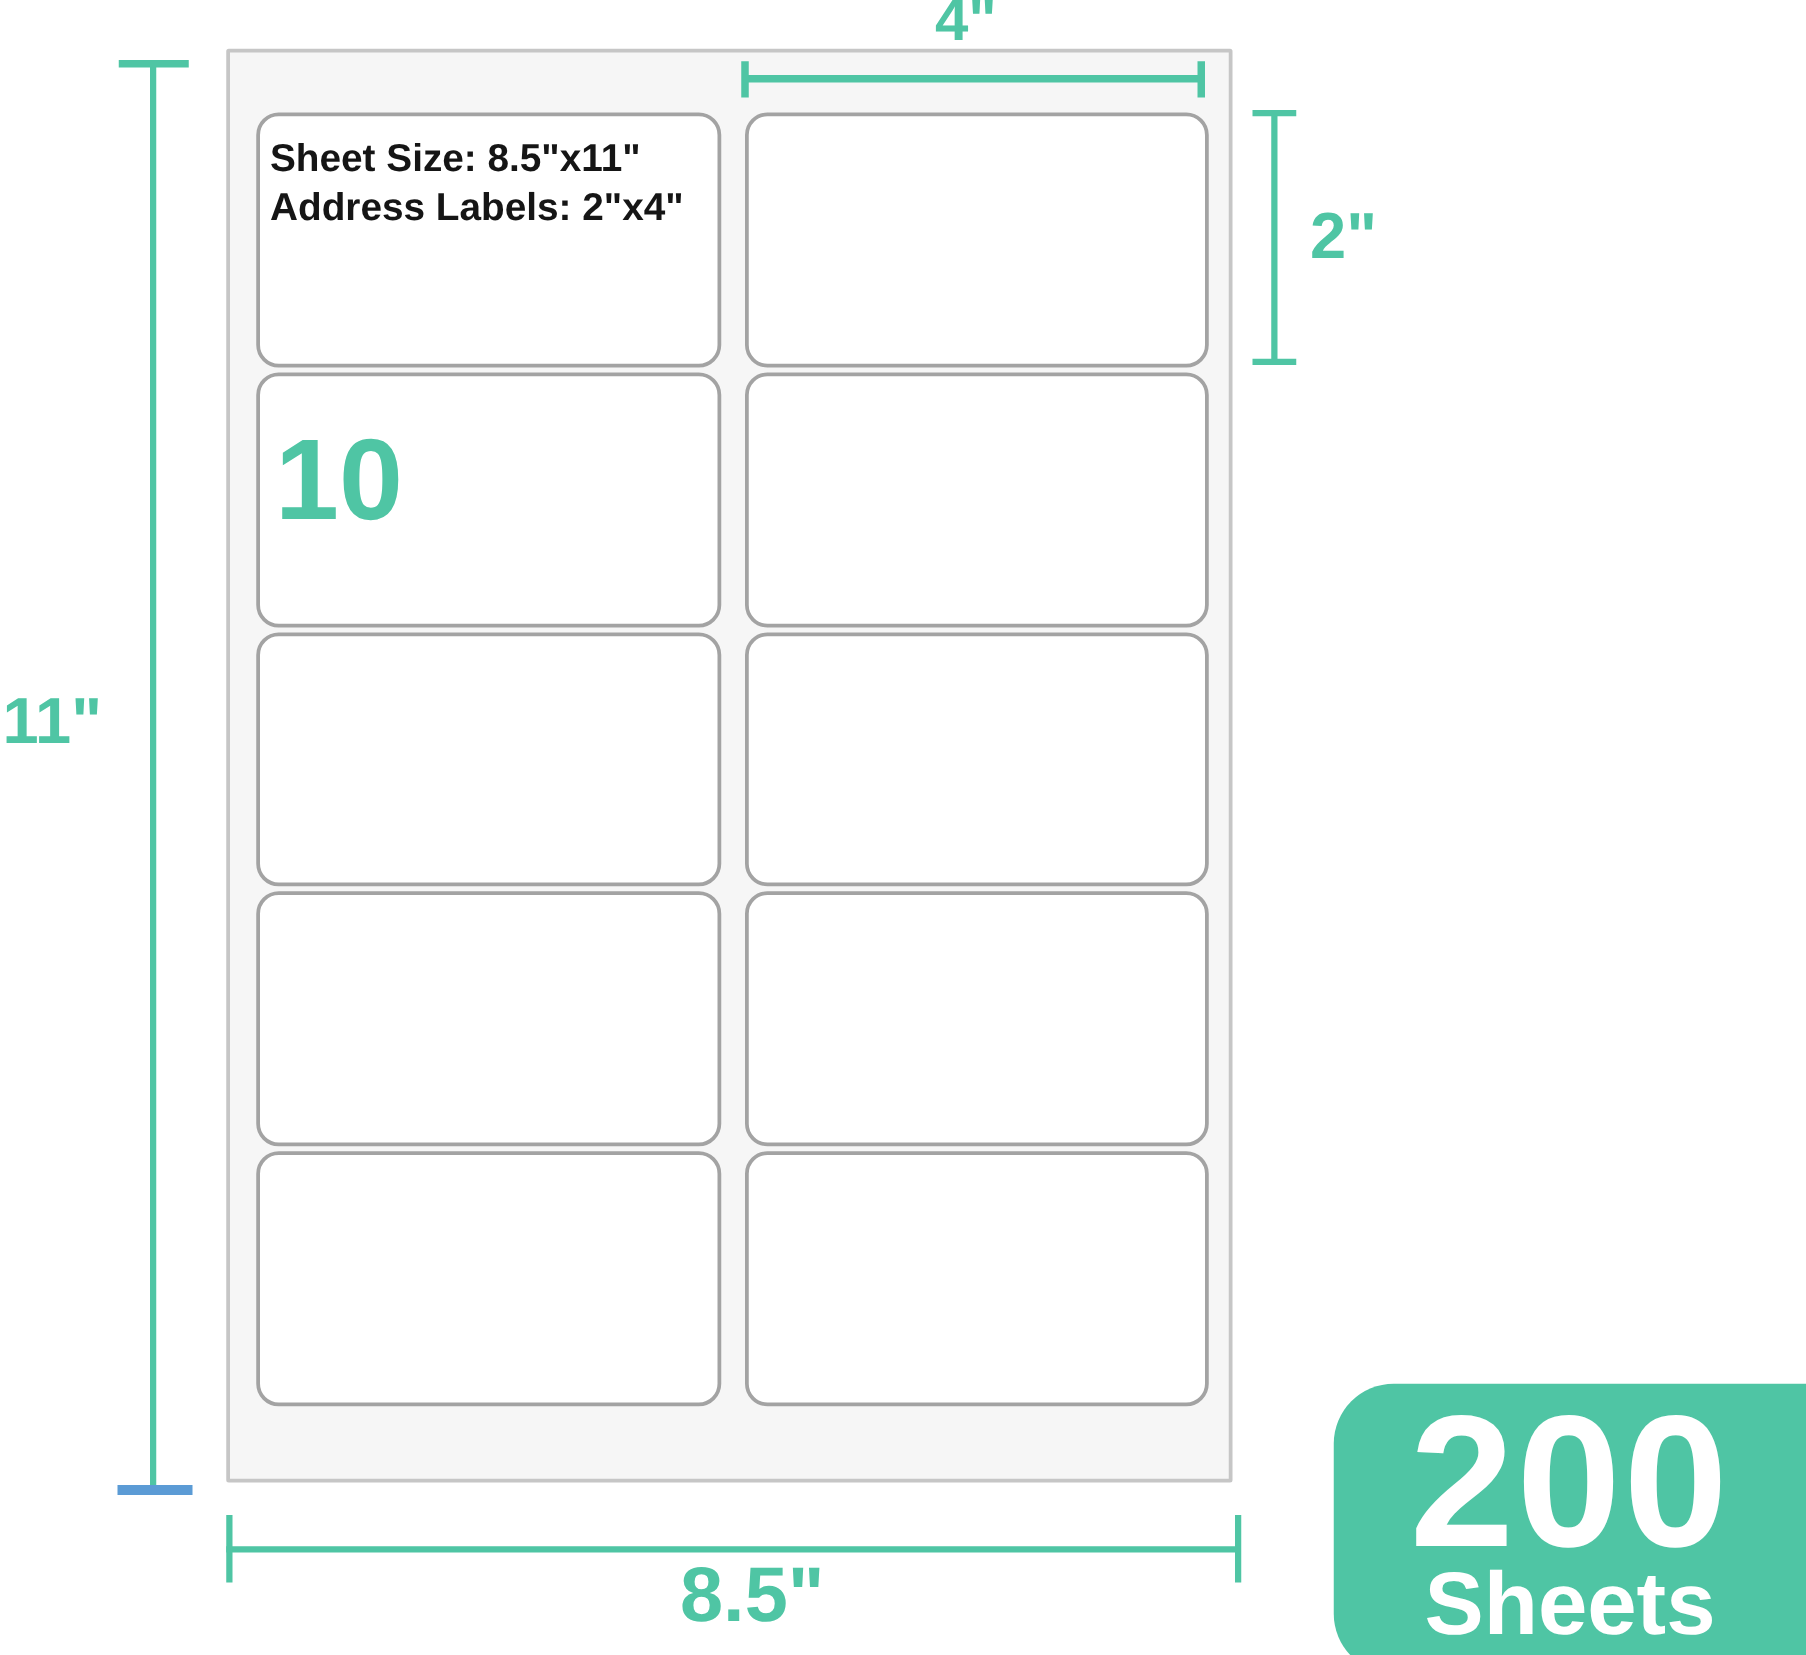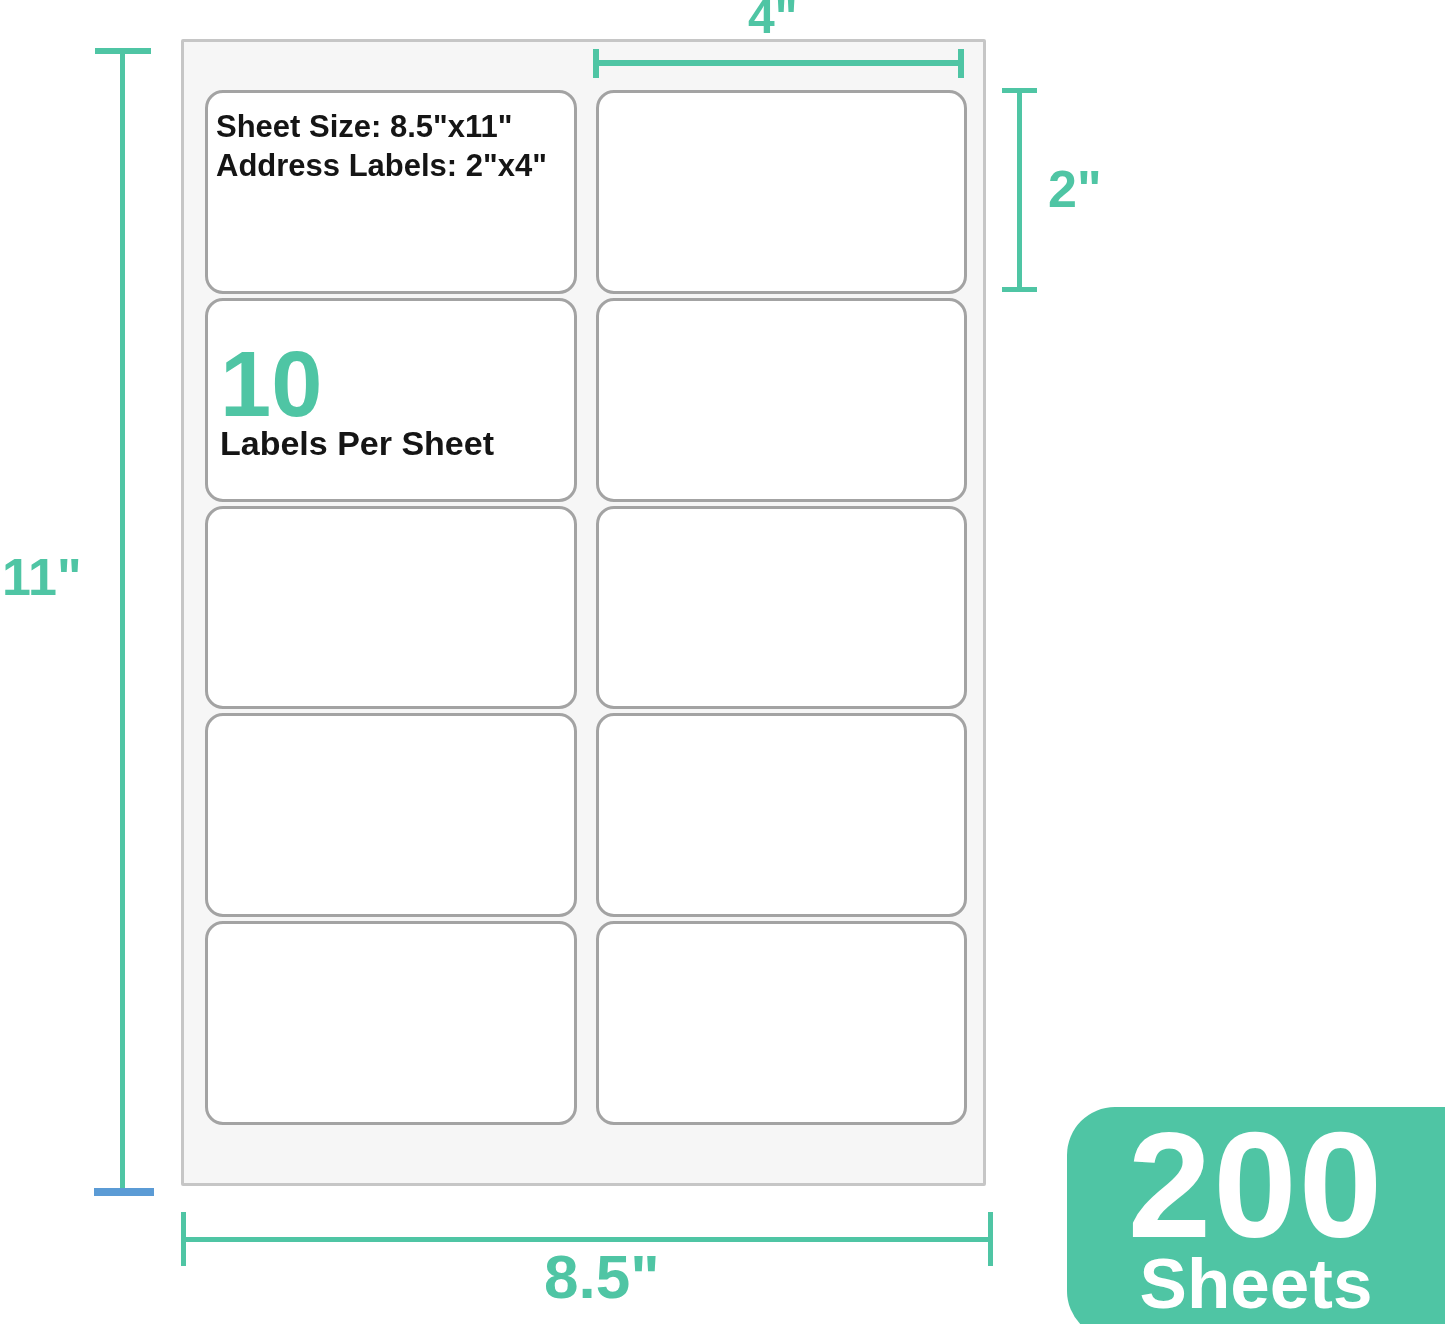--- a/index.html
+++ b/index.html
@@ -135,21 +135,20 @@
           <div>Sheet Size: 8.5"x11"</div>
           <div>Address Labels: 2"x4"</div>
         </div>
       </div>
 
       <div class="label-cell"></div>
 
       <div class="label-cell">
         <div class="count-wrap">
           <div class="count-number">10</div>
-          <div class="count-caption">Labels Per Sheet</div>
         </div>
       </div>
 
       <div class="label-cell"></div>
       <div class="label-cell"></div>
       <div class="label-cell"></div>
       <div class="label-cell"></div>
       <div class="label-cell"></div>
       <div class="label-cell"></div>
       <div class="label-cell"></div>

